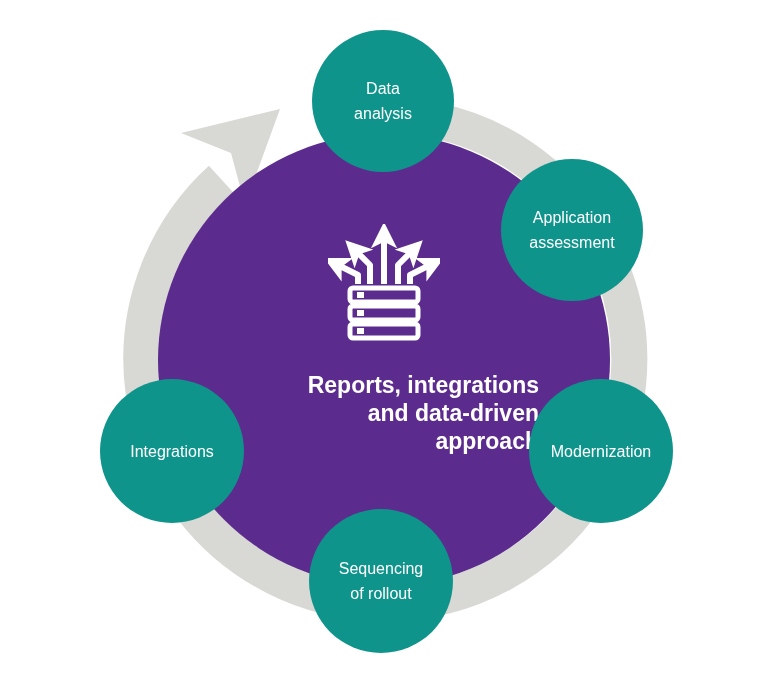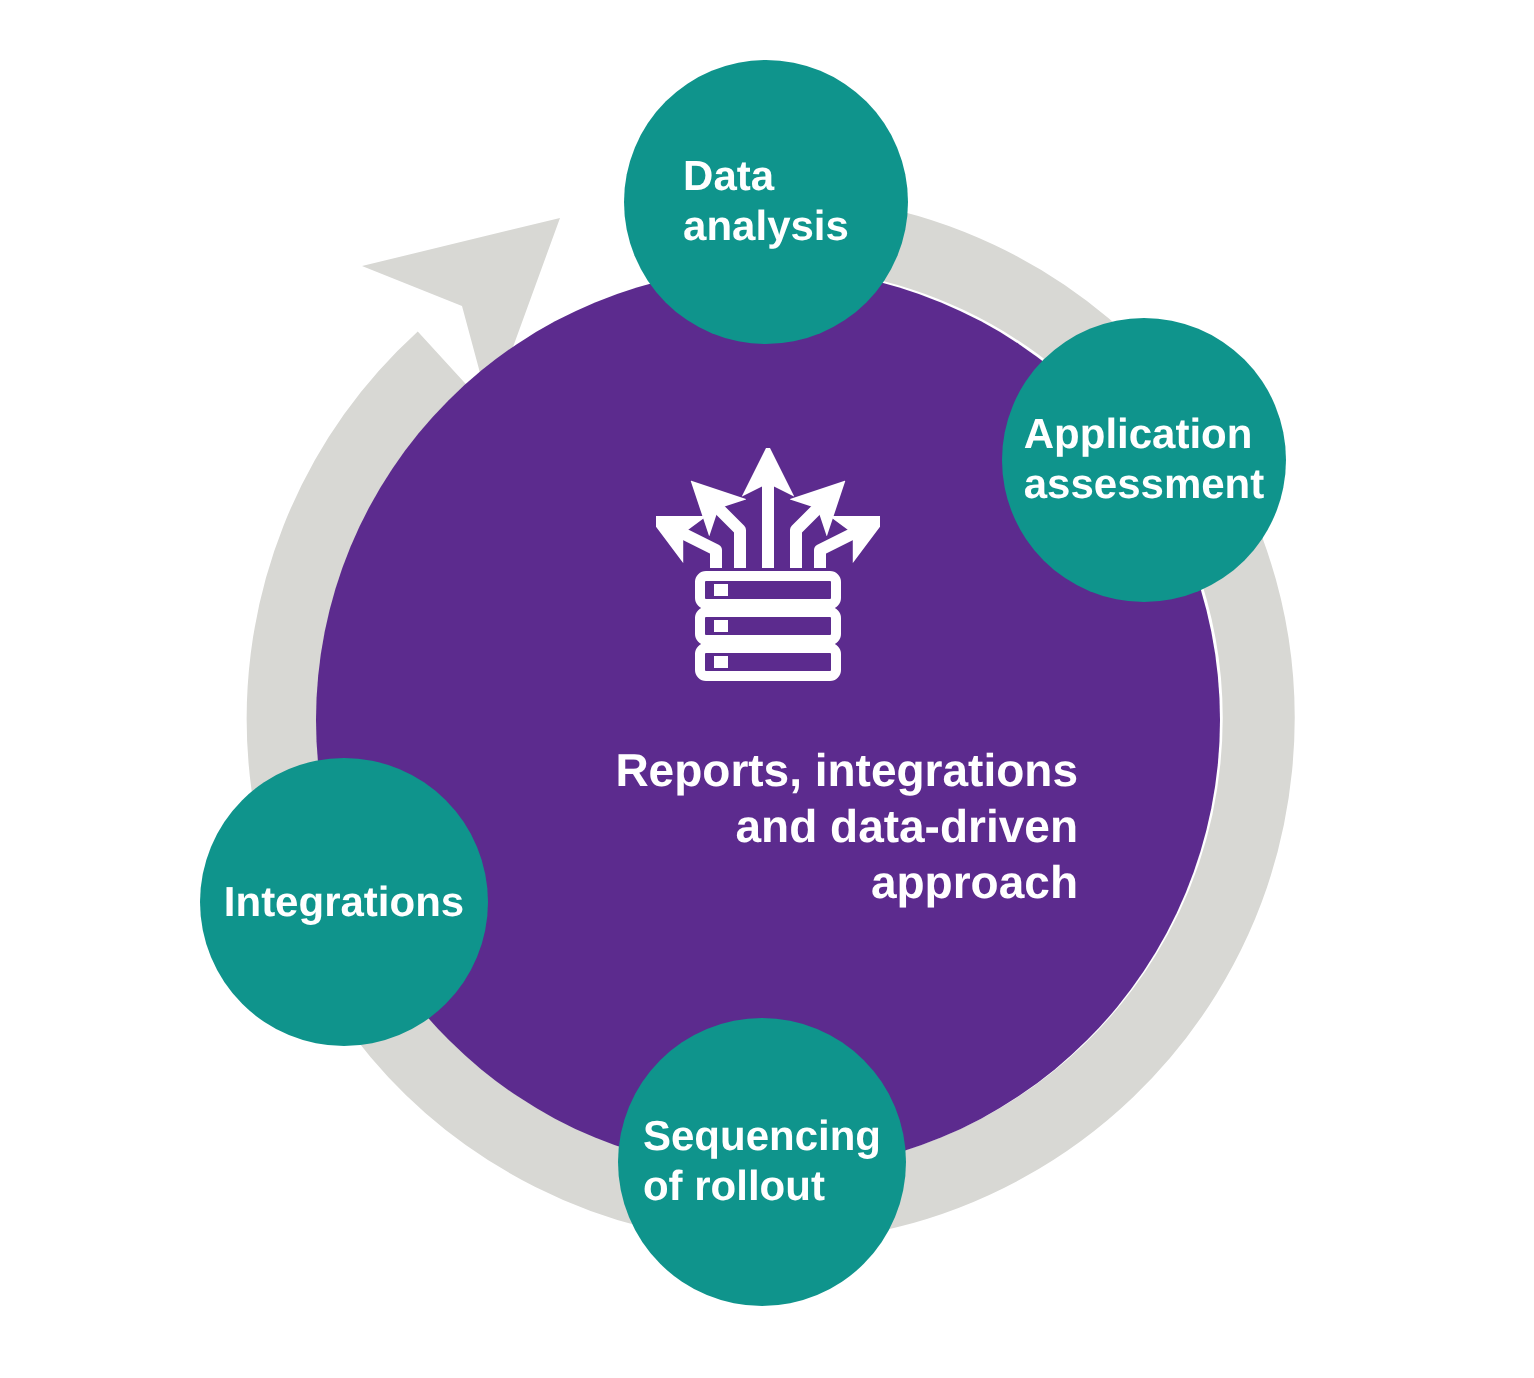--- a/index.html
+++ b/index.html
@@ -34,24 +34,24 @@
   .node {
     position: absolute;
     border-radius: 50%;
     background: var(--node_teal, #0f948c);
     display: flex;
     align-items: center;
     justify-content: center;
   }
   .node-label {
     color: var(--label_white, #ffffff);
-    font-weight: bold;
-    font-size: 21px;
+    font-weight: normal;
+    font-size: 16px;
     line-height: 25px;
-    text-align: left;
+    text-align: center;
     white-space: pre-line;
   }
   .node-data-analysis        { left: 312px; top:  30px; width: 142px; height: 142px; }
   .node-application-assessment{ left: 501px; top: 159px; width: 142px; height: 142px; }
   .node-modernization        { left: 529px; top: 379px; width: 144px; height: 144px; }
   .node-sequencing-of-rollout{ left: 309px; top: 509px; width: 144px; height: 144px; }
   .node-integrations         { left: 100px; top: 379px; width: 144px; height: 144px; }
   .node-reports              { left:  79px; top: 162px; width: 140px; height: 140px; }
 
   .center-icon {
@@ -132,20 +132,23 @@
   <div class="node node-data-analysis">
     <span class="node-label">Data
 analysis</span>
   </div>
 
   <div class="node node-application-assessment">
     <span class="node-label">Application
 assessment</span>
   </div>
 
+  <div class="node node-modernization">
+    <span class="node-label">Modernization</span>
+  </div>
 
   <div class="node node-sequencing-of-rollout">
     <span class="node-label">Sequencing
 of rollout</span>
   </div>
 
   <div class="node node-integrations">
     <span class="node-label">Integrations</span>
   </div>
 

